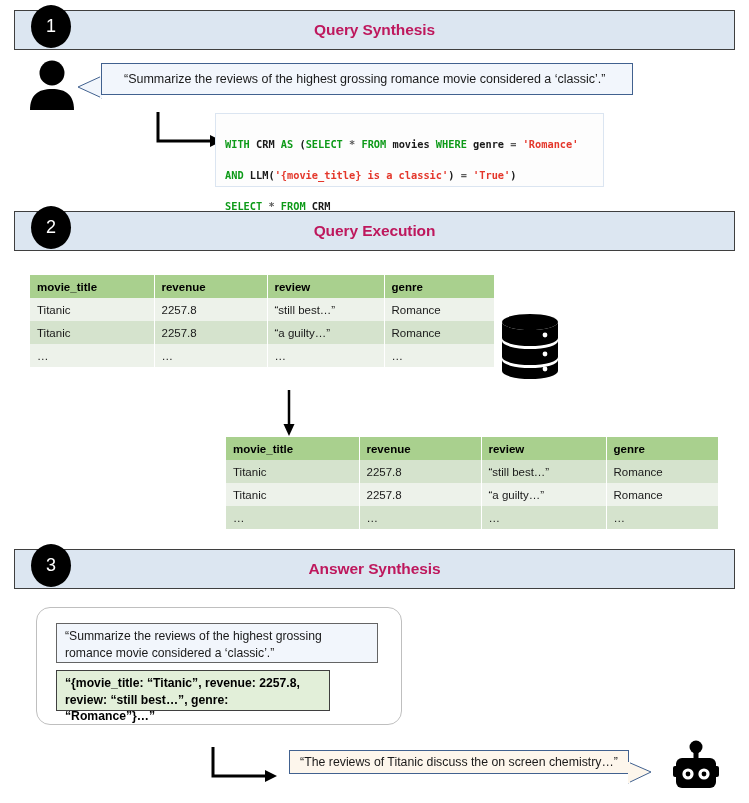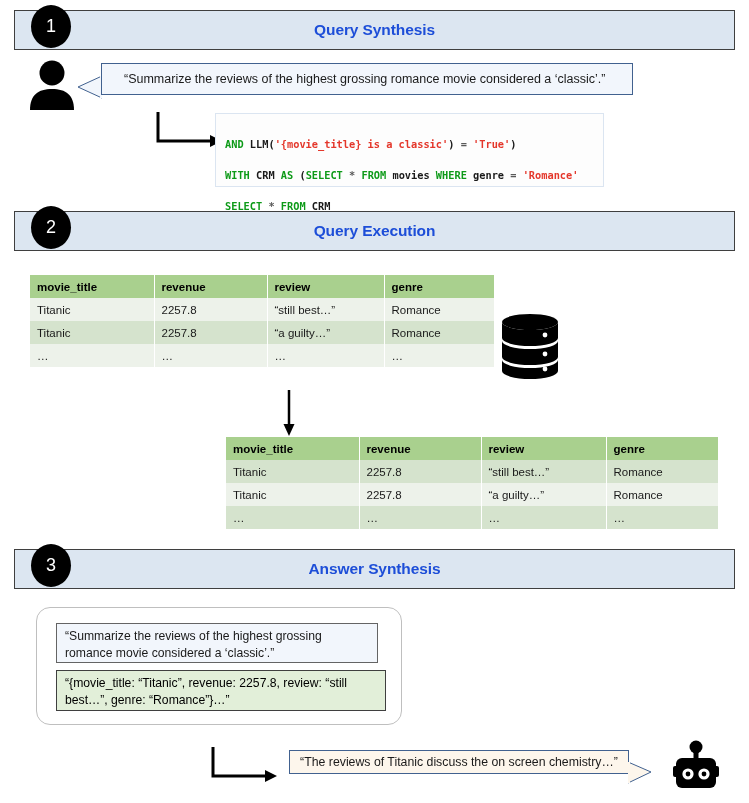--- a/index.html
+++ b/index.html
@@ -31,21 +31,21 @@
     left: 0;
     right: 0;
     top: 0;
     bottom: 0;
     display: flex;
     align-items: center;
     justify-content: center;
     font-size: 15.5px;
     font-weight: bold;
     letter-spacing: -0.1px;
-    color: #1d4ed8;
+    color: #be185d;
   }
   .badge {
     position: absolute;
     left: 16px;
     top: -6px;
     width: 40px;
     height: 43px;
     border-radius: 50%;
     background: #000000;
     color: #ffffff;
@@ -202,25 +202,25 @@
     top: 623px;
     width: 322px;
     height: 40px;
     background: #f2f6fc;
     border: 1px solid #646464;
     color: #1a1a1a;
   }
   #context-box {
     left: 56px;
     top: 670px;
-    width: 330px;
+    width: 274px;
     height: 41px;
     background: #e2efd9;
     border: 1px solid #3f3f3f;
-    font-weight: normal;
+    font-weight: bold;
     color: #000;
   }
 
   .bubble-answer {
     position: absolute;
     left: 289px;
     top: 750px;
     width: 340px;
     height: 24px;
     background: #fdf6ec;
@@ -275,22 +275,22 @@
 </div>
 
 <div class="elbow-arrow" style="left:155px; top:110px; width:68px; height:42px;">
   <svg width="68" height="42" viewBox="0 0 68 42">
     <path d="M3 2 L3 31 L57 31" fill="none" stroke="#000" stroke-width="3"></path>
     <path d="M55 25 L67 31 L55 37 Z" fill="#000"></path>
   </svg>
 </div>
 
 <div class="code-box">
+<div><span class="kw">WITH </span><span class="pln">CRM </span><span class="kw">AS </span><span class="pln">(</span><span class="kw">SELECT </span><span class="op">* </span><span class="kw">FROM </span><span class="pln">movies </span><span class="kw">WHERE </span><span class="pln">genre </span><span class="op">= </span><span class="str">'Romance'</span></div>
 <div><span class="kw">AND </span><span class="pln">LLM(</span><span class="str">'{movie_title} is a classic'</span><span class="pln">) </span><span class="op">= </span><span class="str">'True'</span><span class="pln">)</span></div>
-<div><span class="kw">WITH </span><span class="pln">CRM </span><span class="kw">AS </span><span class="pln">(</span><span class="kw">SELECT </span><span class="op">* </span><span class="kw">FROM </span><span class="pln">movies </span><span class="kw">WHERE </span><span class="pln">genre </span><span class="op">= </span><span class="str">'Romance'</span></div>
 <div><span class="kw">SELECT </span><span class="op">* </span><span class="kw">FROM </span><span class="pln">CRM</span></div>
 <div><span class="kw">WHERE </span><span class="pln">revenue </span><span class="op">= </span><span class="pln">(</span><span class="kw">SELECT </span><span class="kw">MAX</span><span class="pln">(revenue) </span><span class="kw">FROM </span><span class="pln">CRM);</span></div>
 </div>
 
 <div class="section-bar" id="sec2-bar">
   <div class="badge">2</div>
   <div class="title">Query Execution</div>
 </div>
 
 <table class="dtable" id="table1">

